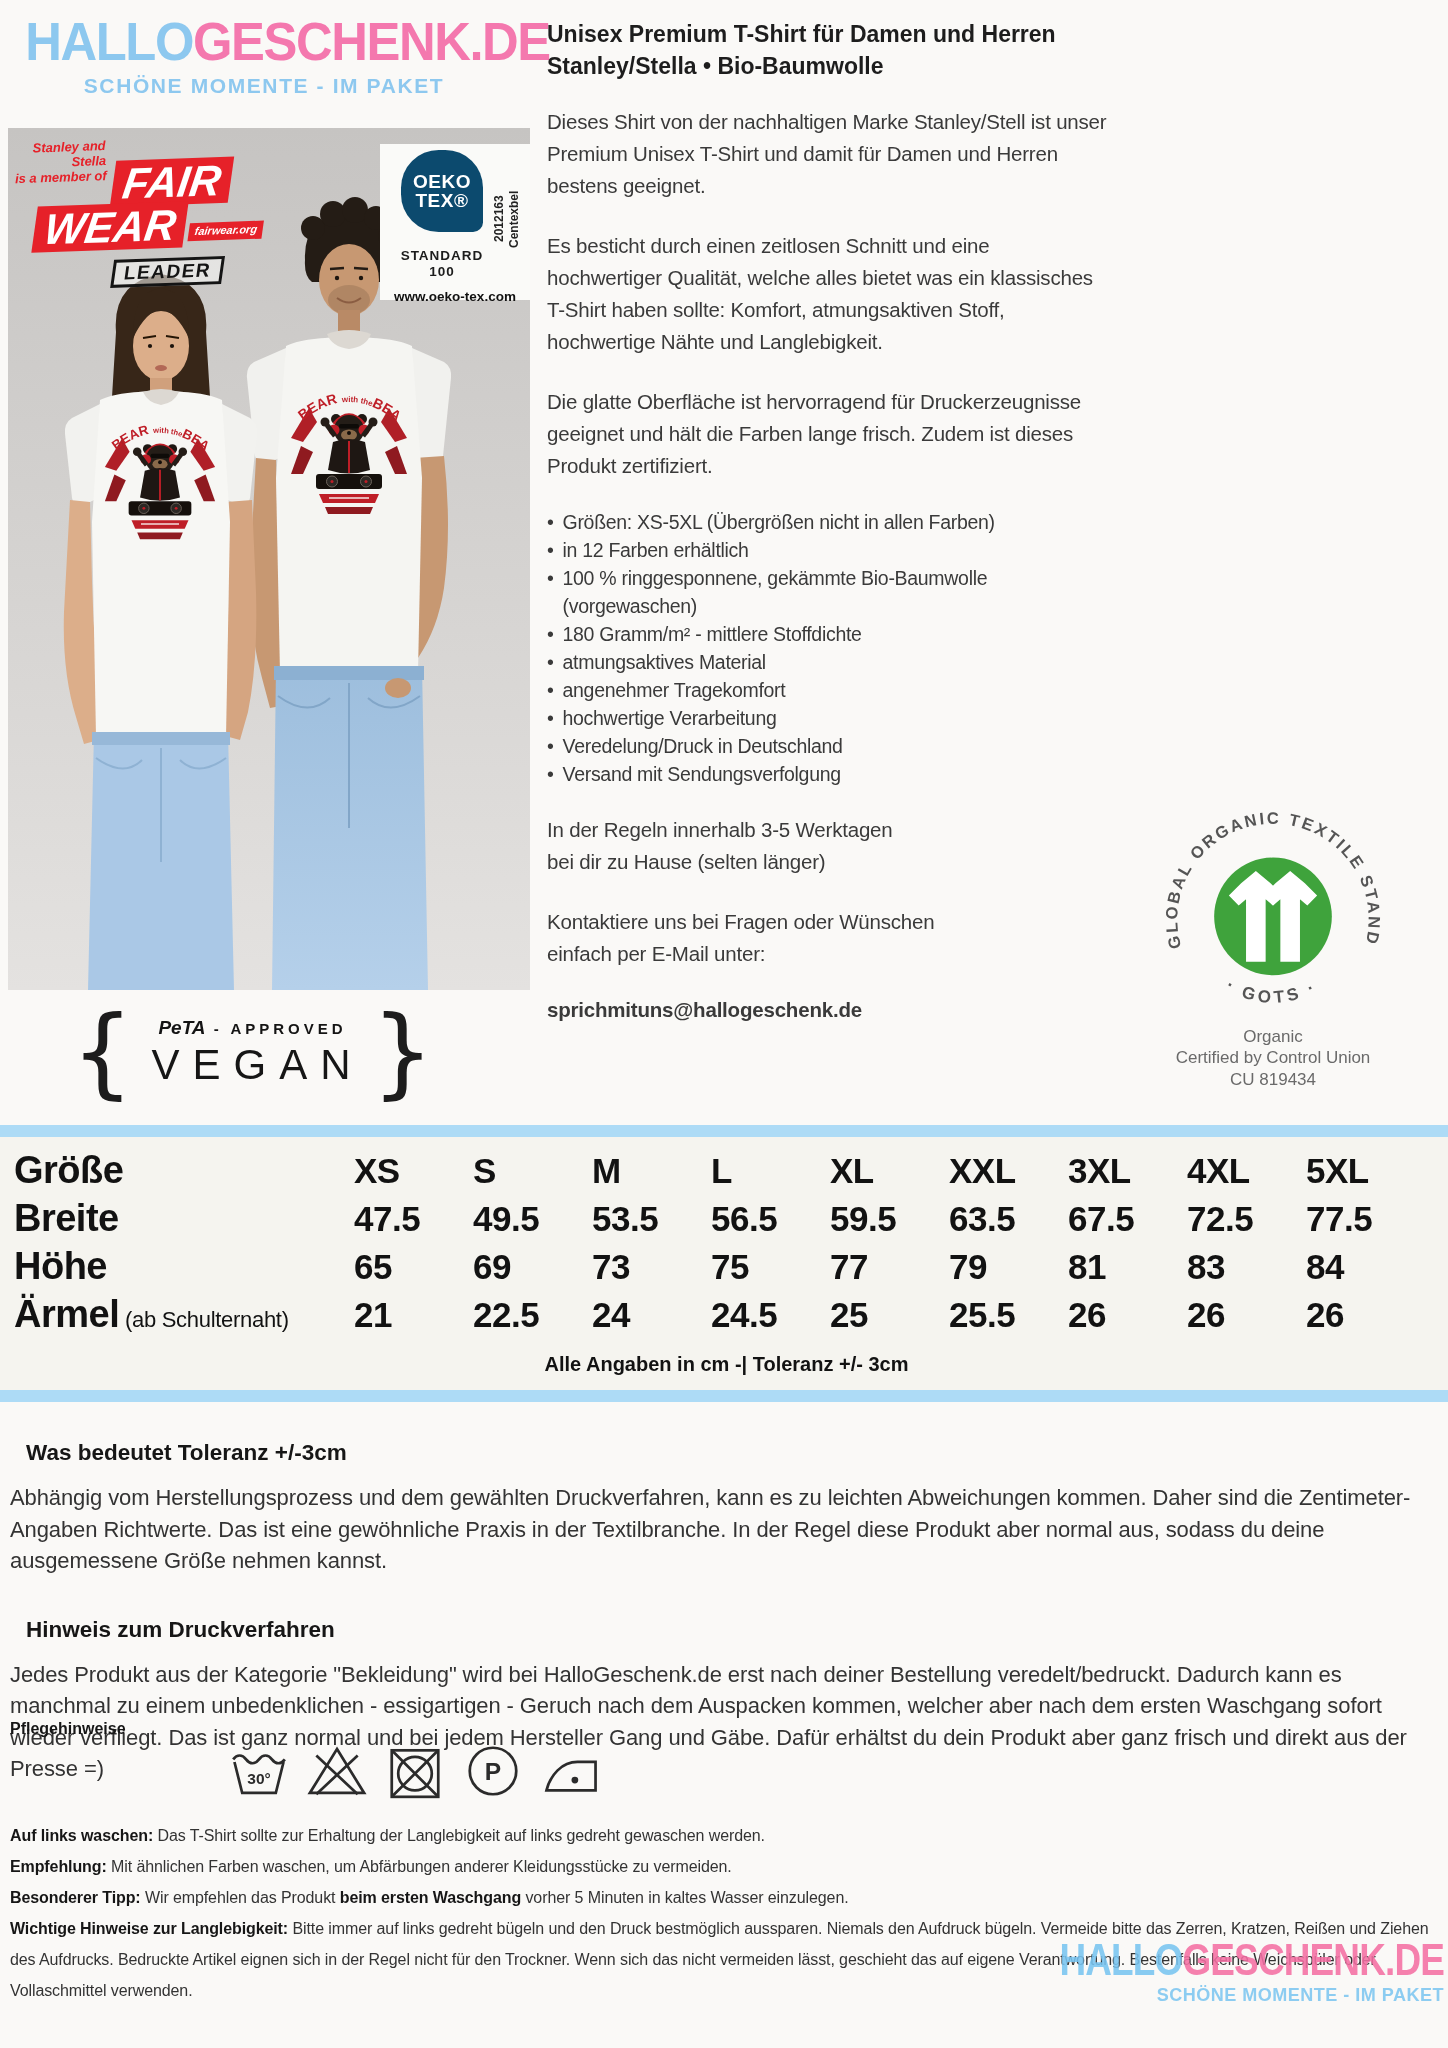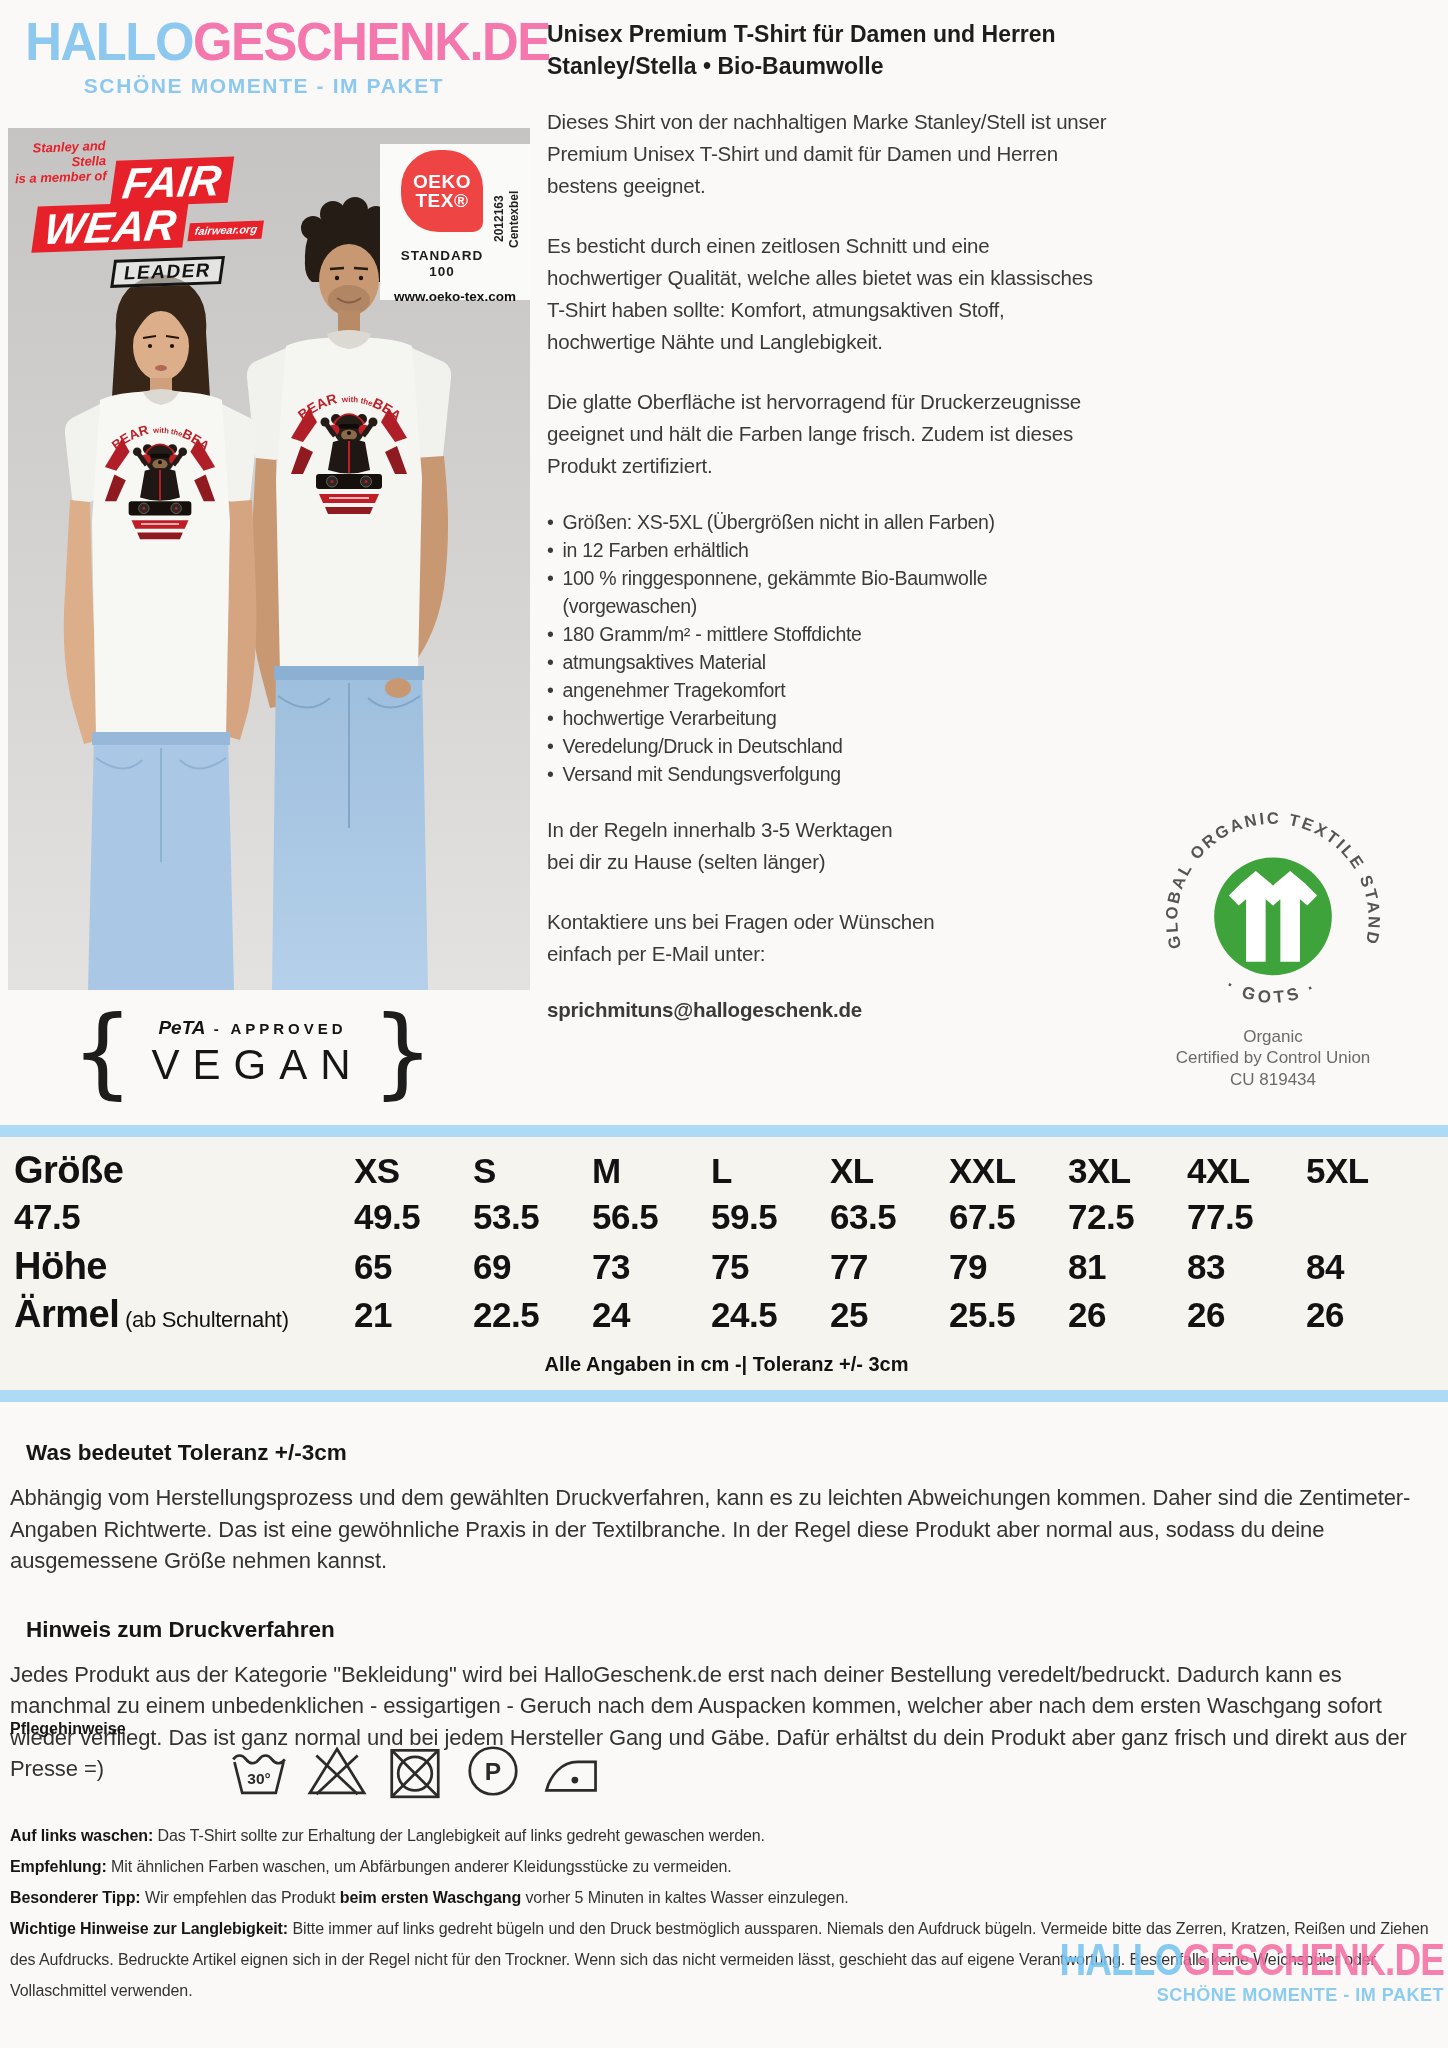--- a/index.html
+++ b/index.html
@@ -25,21 +25,21 @@
   .fw-fair{font-size:43px;}
   .fw-mid{display:flex;align-items:flex-end;margin-top:-4px;margin-left:22px;}
   .fw-wear{font-size:43px;}
   .fw-org{font-size:11px;padding:3px 6px;margin-left:3px;margin-bottom:6px;font-weight:700;}
   .fw-leader{margin:10px 0 0 98px;}
   .fw-leader span{display:inline-block;border:3px solid #141414;color:#141414;font-weight:800;font-size:19px;letter-spacing:1.5px;padding:0 9px;transform:skewX(-10deg);background:rgba(250,250,248,0.55);}
 
   
   .oeko{position:absolute;right:0;top:16px;width:150px;height:152px;background:#fafaf8;text-align:center;padding-top:4px;}
   .oeko-main{width:104px;margin-left:10px;}
-  .oeko-leaf{width:82px;height:82px;margin:2px auto 0;background:#ef4444;border-radius:46% 46% 12% 46%;display:flex;flex-direction:column;align-items:center;justify-content:center;color:#fff;font-weight:800;font-size:19px;line-height:1.02;letter-spacing:0.5px;}
+  .oeko-leaf{width:82px;height:82px;margin:2px auto 0;background:#0c4a6e;border-radius:46% 46% 12% 46%;display:flex;flex-direction:column;align-items:center;justify-content:center;color:#fff;font-weight:800;font-size:19px;line-height:1.02;letter-spacing:0.5px;}
   .oeko-std{font-size:13.5px;font-weight:700;letter-spacing:1px;color:#1c1c1c;margin-top:16px;white-space:pre-line;line-height:1.2;}
   .oeko-vert{position:absolute;right:8px;top:16px;height:118px;writing-mode:vertical-rl;transform:rotate(180deg);font-size:12px;font-weight:700;color:#222;line-height:1.25;}
   .oeko-vert span{display:block;}
   .oeko-url{font-size:13.5px;font-weight:700;color:#111;margin-top:9px;}
 
   
   .peta{position:absolute;left:130px;top:995px;width:245px;height:115px;display:flex;align-items:center;justify-content:center;}
   .brace{font-size:98px;font-weight:400;color:#1d1d1d;line-height:0.85;font-family:"DejaVu Sans",sans-serif;}
   .peta-mid{text-align:center;margin:0 8px;}
   .peta-line1{white-space:nowrap;color:#141414;}
@@ -327,20 +327,21 @@
         <div class="tval">S</div>
         <div class="tval">M</div>
         <div class="tval">L</div>
         <div class="tval">XL</div>
         <div class="tval">XXL</div>
         <div class="tval">3XL</div>
         <div class="tval">4XL</div>
         <div class="tval">5XL</div>
       </div>
       <div class="trow">
+        <div class="tlabel"><span>Breite</span></div>
         <div class="tval">47.5</div>
         <div class="tval">49.5</div>
         <div class="tval">53.5</div>
         <div class="tval">56.5</div>
         <div class="tval">59.5</div>
         <div class="tval">63.5</div>
         <div class="tval">67.5</div>
         <div class="tval">72.5</div>
         <div class="tval">77.5</div>
       </div>

